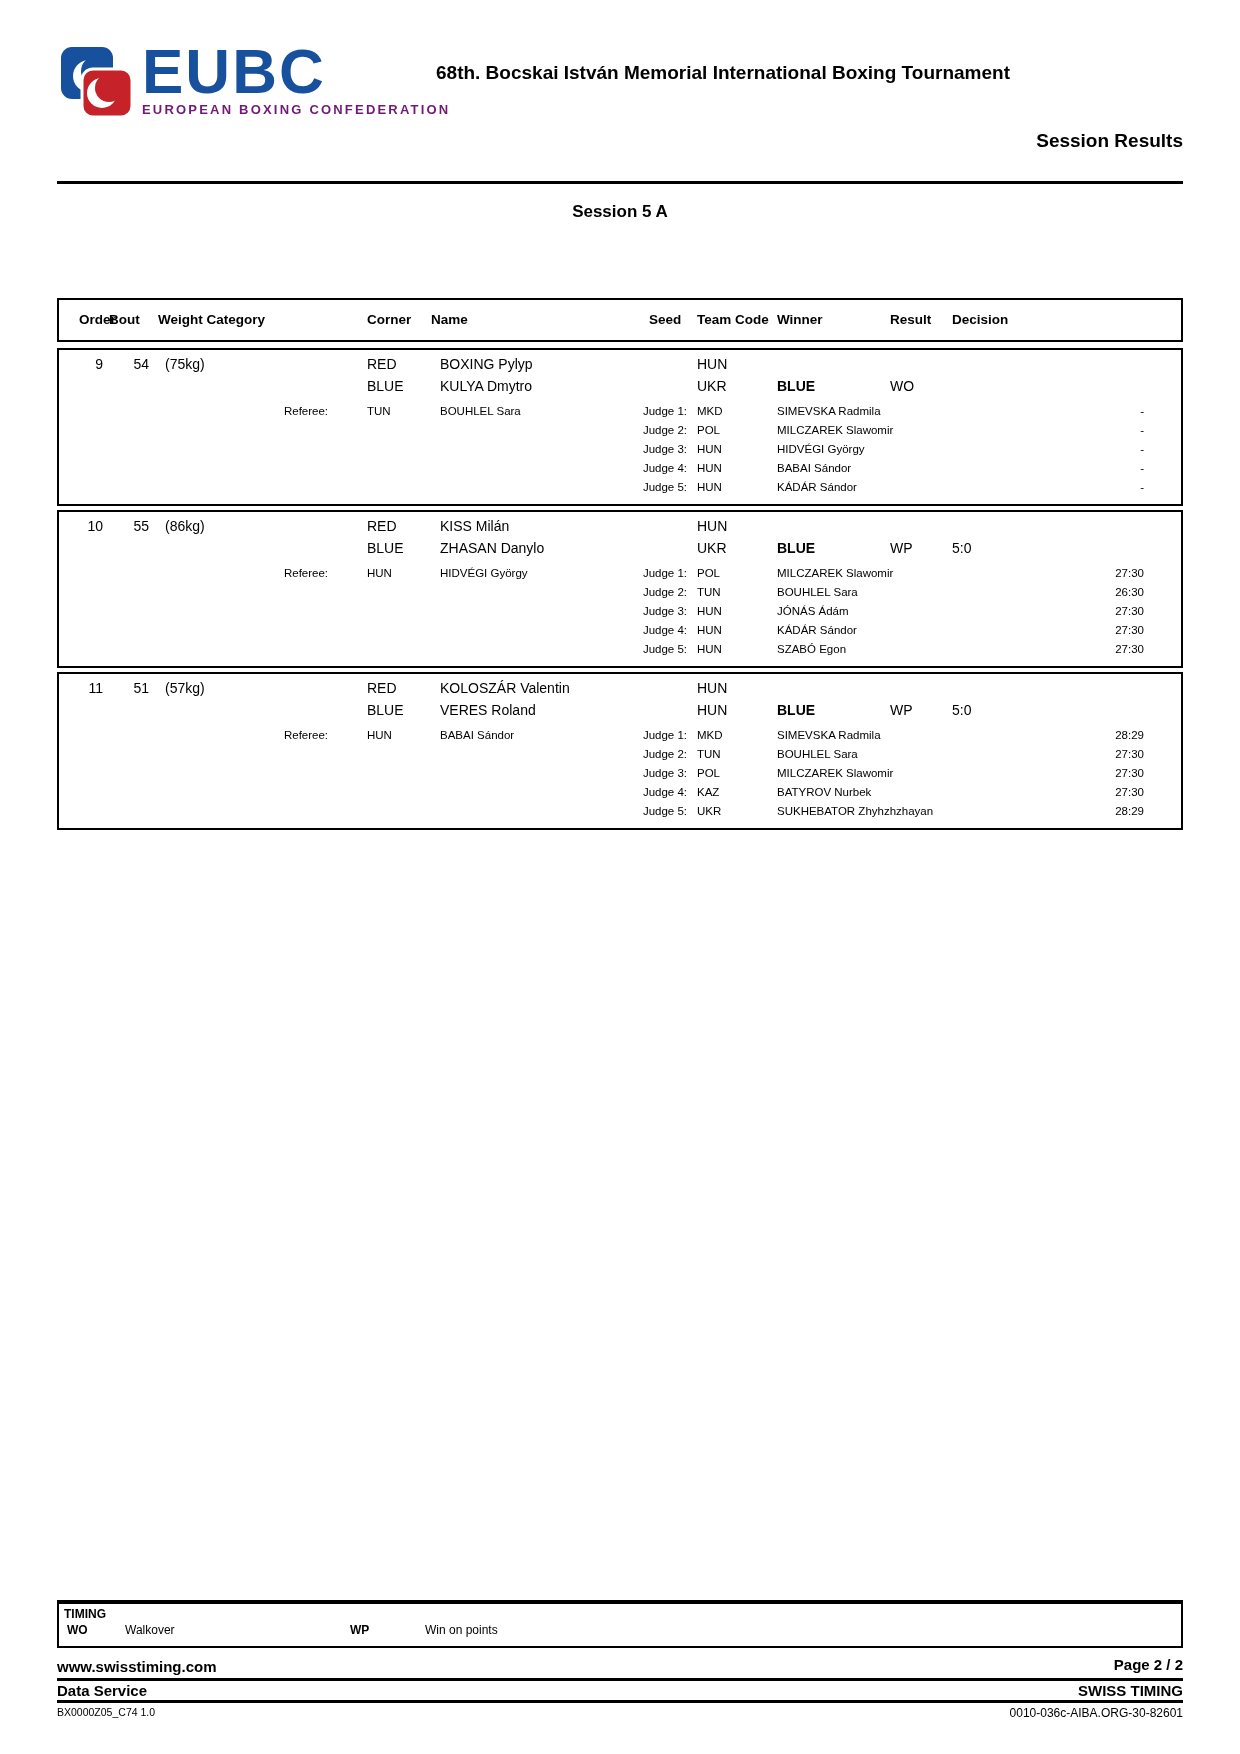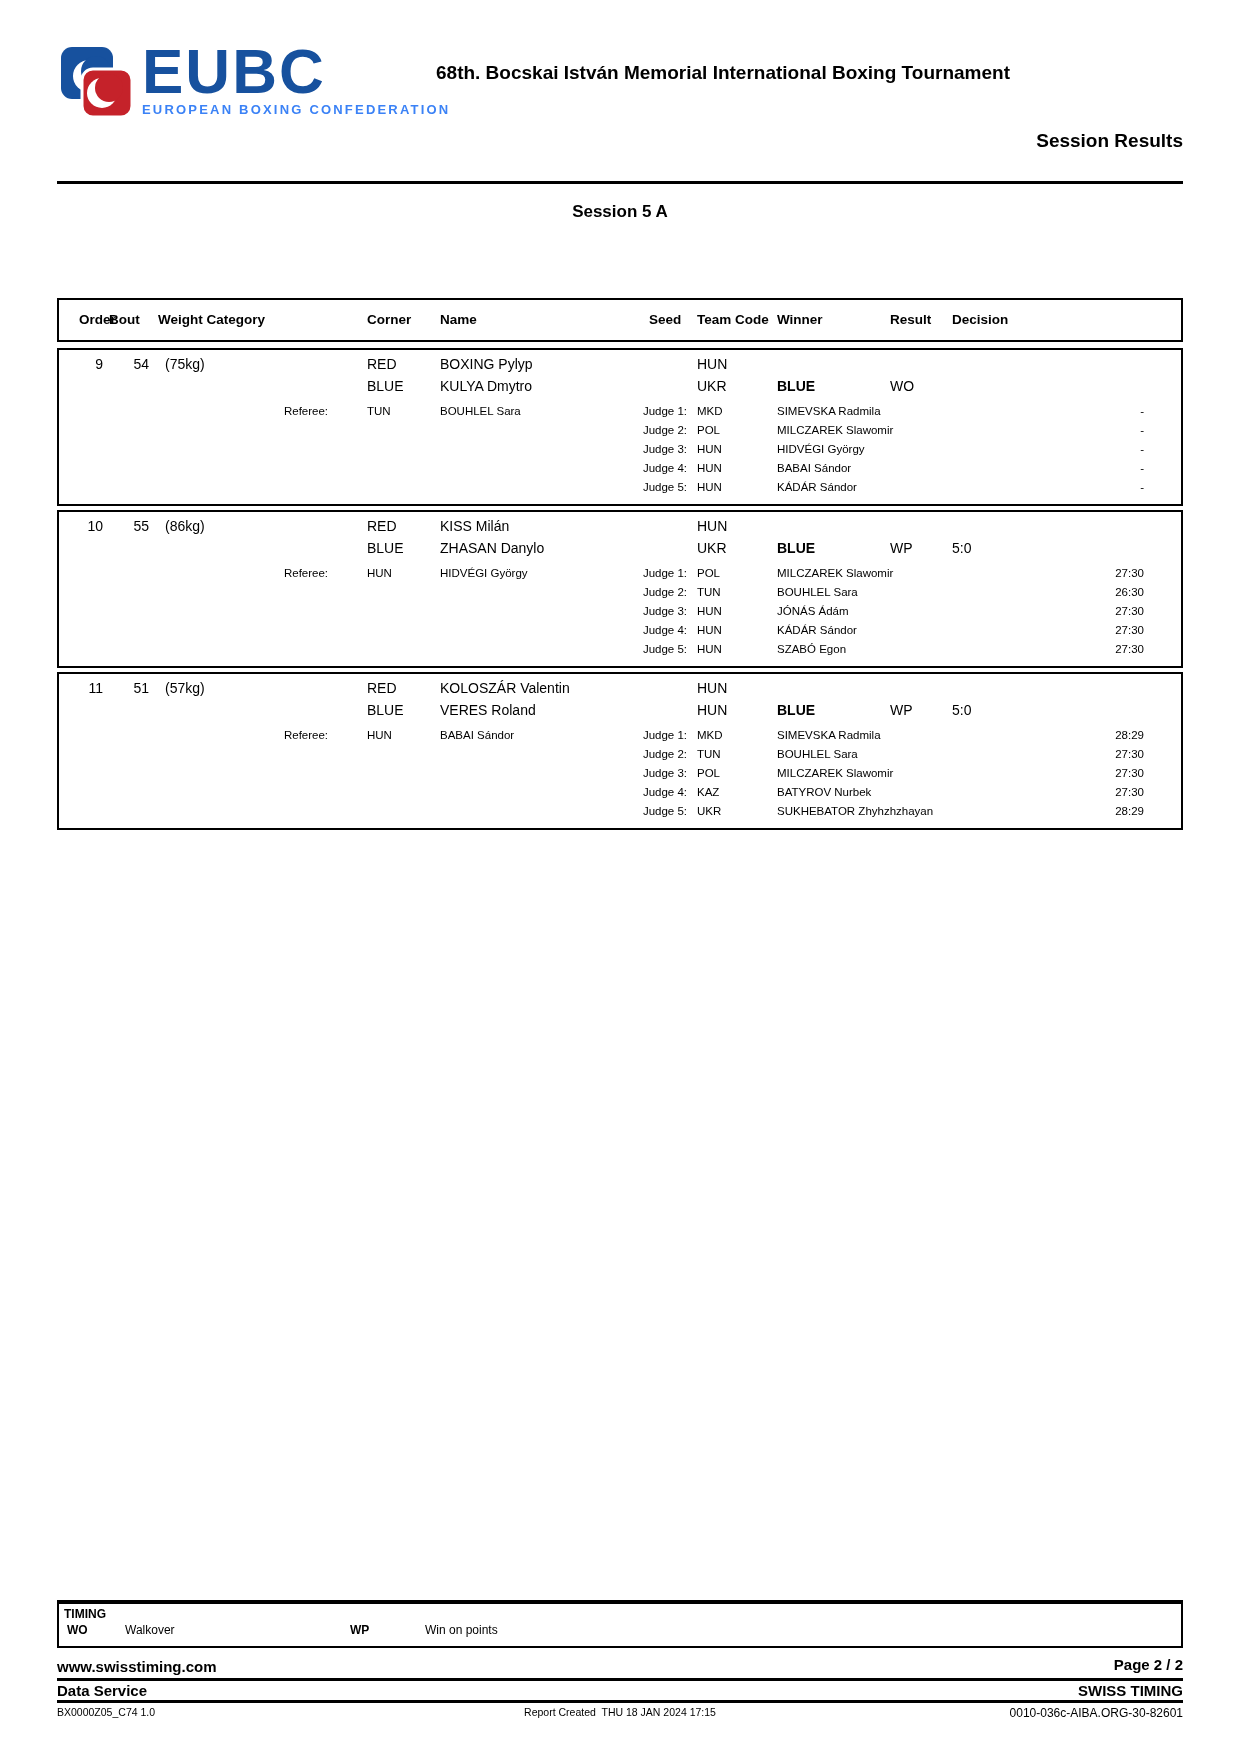--- a/index.html
+++ b/index.html
@@ -3,36 +3,36 @@
 <meta charset="utf-8">
 <style>
   * { margin:0; padding:0; box-sizing:border-box; }
   body { background:#e8e8e8; font-family:"Liberation Sans", sans-serif; color:#000; }
   .page { position:relative; width:1240px; height:1754px; background:#fff; margin:0 auto; overflow:hidden; }
 
   
   .logo { position:absolute; left:60px; top:44px; display:flex; align-items:flex-start; }
   .logo-text { margin-left:6px; }
   .brand { font-size:62px; font-weight:bold; letter-spacing:2px; line-height:56px; color:#17519E; transform:scaleY(1.02); }
-  .brand-sub { margin-top:2px; font-size:13px; font-weight:bold; letter-spacing:2.2px; color:#3b82f6; }
+  .brand-sub { margin-top:2px; font-size:13px; font-weight:bold; letter-spacing:2.2px; color:#701a75; }
   .doc-title { position:absolute; left:436px; top:62px; width:747px; font-size:19px; font-weight:bold; white-space:nowrap; }
   .doc-subtitle { position:absolute; right:57px; top:130px; font-size:19px; font-weight:bold; }
   .top-rule { position:absolute; left:57px; top:181px; width:1126px; height:3px; background:#000; }
 
   .session-name { position:absolute; left:57px; top:202px; width:1126px; text-align:center; font-size:17px; font-weight:bold; }
   .session-date { position:absolute; left:57px; top:260px; width:1126px; text-align:center; font-size:17px; font-weight:bold; white-space:pre; }
 
   
   .thead { position:absolute; left:57px; top:298px; width:1126px; height:44px; border:2px solid #000; font-size:13.5px; font-weight:bold; }
   .thead span { position:absolute; top:0; line-height:40px; white-space:nowrap; }
   .h-order    { left:20px; }
   .h-bout     { left:50px; }
   .h-weight   { left:99px; }
   .h-corner   { left:308px; }
-  .h-name     { left:381px; }
+  .h-name     { left:372px; }
   .h-seed     { left:590px; }
   .h-winner   { left:718px; }
   .h-result   { left:831px; }
   .h-decision { left:893px; }
   .h-team { position:absolute; left:638px; top:4px; line-height:16px; white-space:pre-line; font-weight:bold; }
 
   
   .bout { position:absolute; left:57px; width:1126px; border:2px solid #000; padding-top:6px; padding-bottom:4px; background:#fff; }
   .bout-1 { top:348px; }
   .bout-2 { top:510px; }
@@ -285,17 +285,16 @@
       <span class="lg-lbl2">Win on points</span>
     </div>
   </div>
 
   <div class="f-website">www.swisstiming.com</div>
   <div class="f-page">Page 2 / 2</div>
   <div class="f-line1"></div>
   <div class="f-service">Data Service</div>
   <div class="f-provider">SWISS TIMING</div>
   <div class="f-line2"></div>
-  <div class="f-created">Report Created  THU 18 JAN 2024 17:15</div>
   <div class="f-code">BX0000Z05_C74 1.0</div>
   <div class="f-docid">0010-036c-AIBA.ORG-30-82601</div>
 
 </div>
 
 </body></html>

